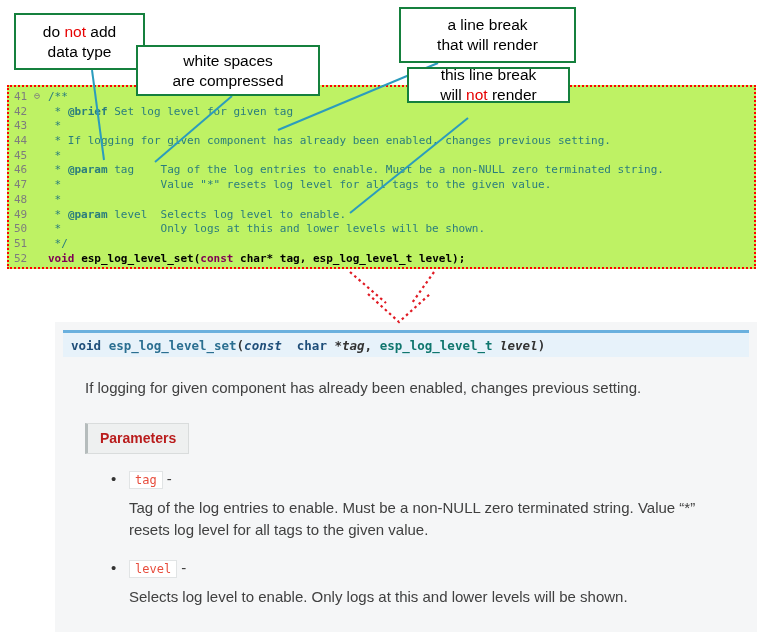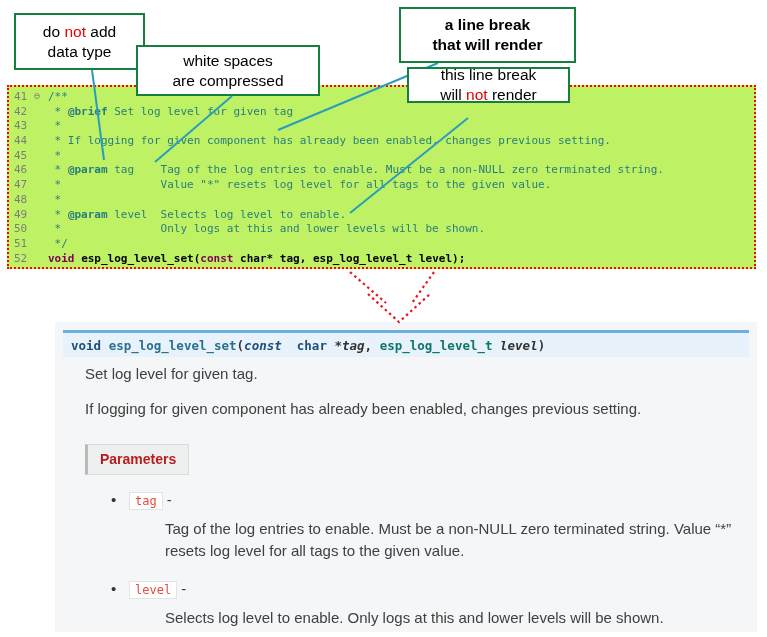--- a/index.html
+++ b/index.html
@@ -7,21 +7,21 @@
   body { width:767px; height:637px; font-family:"Liberation Sans", sans-serif; position:relative; overflow:hidden; }
   .stage { position:relative; width:767px; height:637px; background:#fff; }
 
   
   .callout { position:absolute; background:#fff; border:2px solid #15803d; z-index:3;
              display:flex; flex-direction:column; justify-content:center; align-items:center;
              text-align:center; font-size:15.5px; line-height:20px; color:#000; }
   .callout .red { color:#e60000; }
   #c1 { left:14px;  top:13px; width:131px; height:57px; }
   #c2 { left:136px; top:45px; width:184px; height:51px; }
-  #c3 { left:399px; top:7px;  width:177px; height:56px;font-weight:bold; }
+  #c3 { left:399px; top:7px;  width:177px; height:56px; }
   #c4 { left:407px; top:67px; width:163px; height:36px; }
 
   
   svg.overlay { position:absolute; left:0; top:0; z-index:2; pointer-events:none; }
 
   
   .editor { position:absolute; left:7px; top:85px; width:749px; height:184px;
             border:2px dotted #ff0000; background:#bef264; z-index:1;
             padding:3px 0 0 5px; font-family:"DejaVu Sans Mono", monospace; font-size:11px; }
   .code-line { height:14.7px; white-space:pre; display:flex; }
@@ -52,31 +52,30 @@
   .params-label { display:inline-block; margin-top:25px; padding:4px 12px;
                   background:#eef0f0; border:1px solid #d9dcdc; border-left:3px solid #b5bcbc;
                   font-weight:bold; color:#b91c1c; font-size:14px; }
   ul.plist { list-style:none; margin-top:14px; padding-left:24px; }
   ul.plist li { position:relative; padding-left:20px; }
   ul.plist li + li { margin-top:16px; }
   .bullet { position:absolute; left:2px; top:0; font-size:15px; color:#333; }
   .chip { font-family:"DejaVu Sans Mono", monospace; font-size:12px; color:#e74c3c;
           background:#fff; border:1px solid #e1e4e5; padding:1px 5px; }
   .dash { color:#404040; }
-  .pdesc { margin-top:6px; max-width:640px; line-height:22px;margin-left:36px; }
+  .pdesc { margin-top:6px; max-width:640px; line-height:22px; }
 </style>
 </head>
 <body>
 
 <div class="stage">
 
   <div class="docpanel">
     <div class="sig"><span class="skw">void</span><span class="spl"> </span><span class="sname">esp_log_level_set</span><span class="spl">(</span><span class="skwi">const</span><span class="spl">  </span><span class="skw">char</span><span class="spl"> *</span><span class="sit">tag</span><span class="spl">, </span><span class="stype">esp_log_level_t</span><span class="spl"> </span><span class="sit">level</span><span class="spl">)</span></div>
     <div class="doc-body">
-      <p class="p1">Set log level for given tag.</p>
       <p class="p2">If logging for given component has already been enabled, changes previous setting.</p>
       <div class="params-label">Parameters</div>
       <ul class="plist">
           <li><span class="bullet">•</span><span class="chip">tag</span><span class="dash"> -</span><div class="pdesc">Tag of the log entries to enable. Must be a non-NULL zero terminated string. Value “*” resets log level for all tags to the given value.</div></li>
           <li><span class="bullet">•</span><span class="chip">level</span><span class="dash"> -</span><div class="pdesc">Selects log level to enable. Only logs at this and lower levels will be shown.</div></li>
         </ul>
     </div>
   </div>
 
   <div class="editor">

